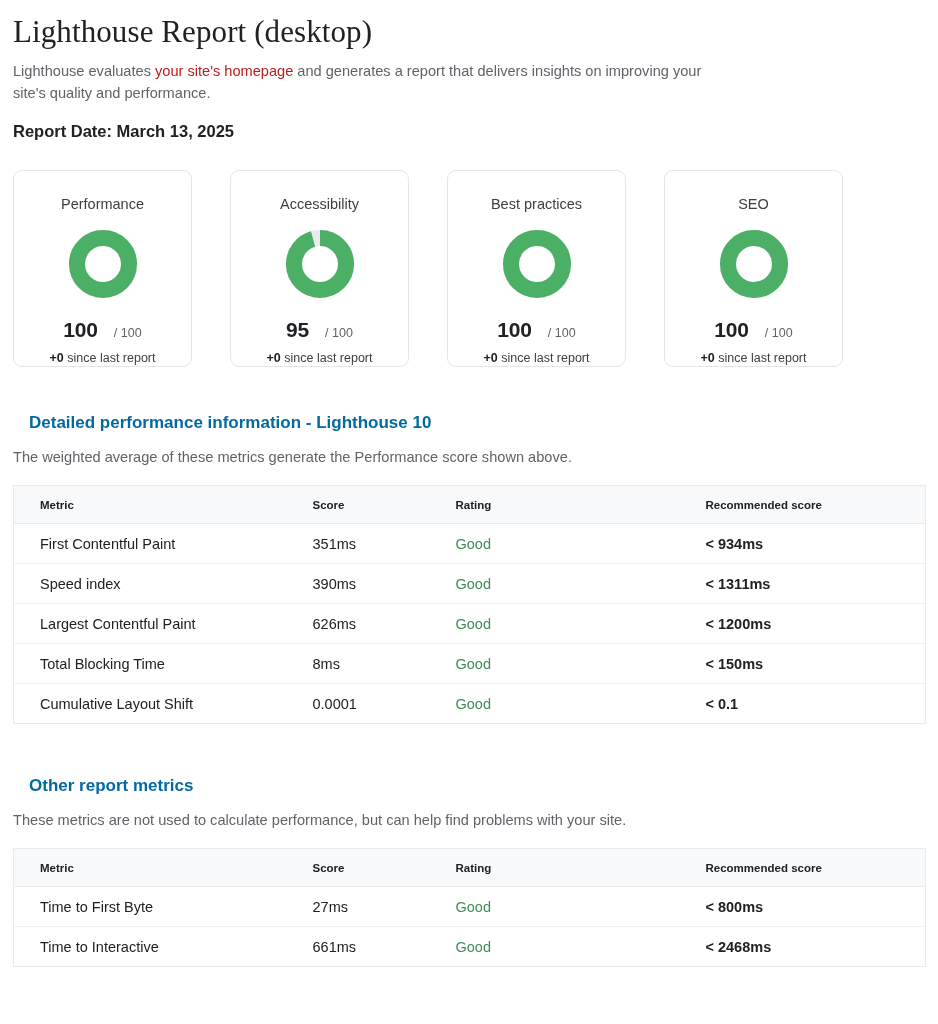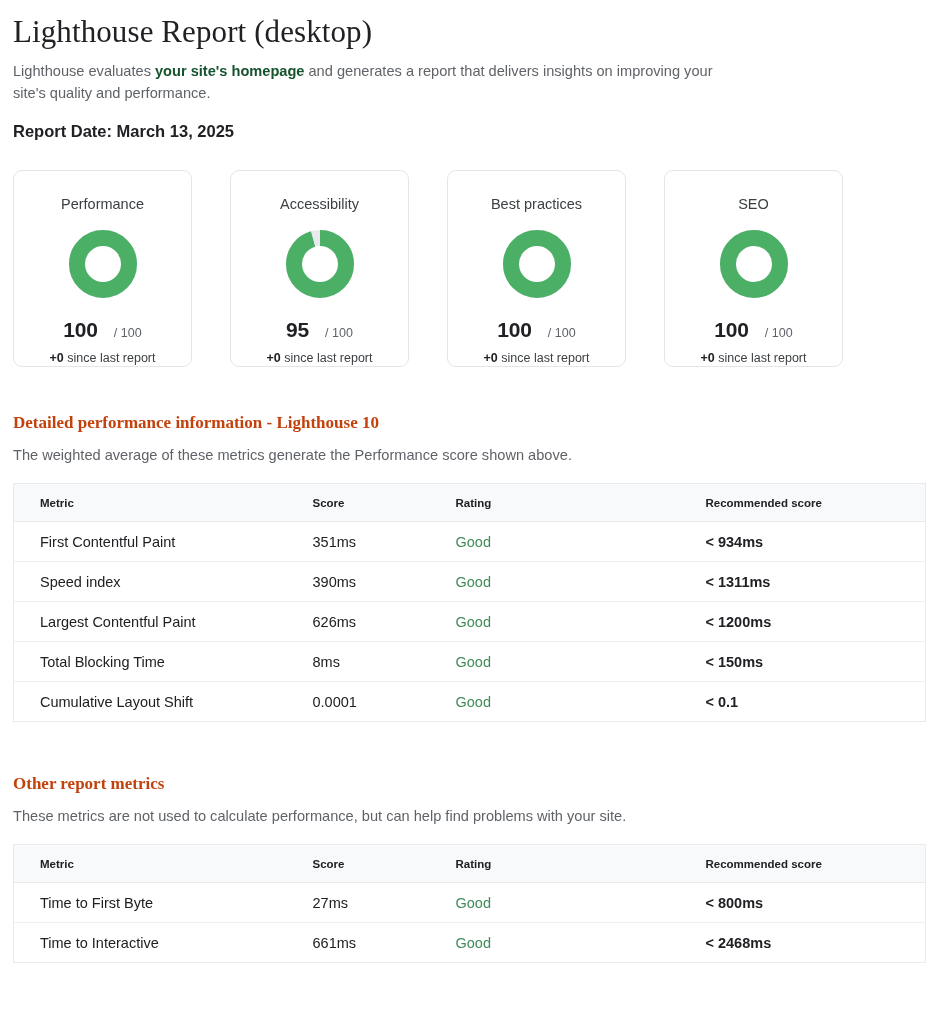--- a/index.html
+++ b/index.html
@@ -30,22 +30,22 @@
     letter-spacing: 0.1px;
   }
   .report-intro {
     font-size: 14.6px;
     line-height: 1.52;
     color: #5f6368;
     margin: 10px 0 0 0;
     max-width: 720px;
   }
   .report-intro .strong {
-    font-weight: bold;
-    color: #14532d;
+    font-weight: normal;
+    color: #b91c1c;
   }
   .report-date {
     font-size: 16.5px;
     font-weight: bold;
     color: #202124;
     margin: 18px 0 0 0;
   }
 
   
   .score-cards {
@@ -103,23 +103,22 @@
     color: #202124;
   }
 
   
   .section {
     margin-top: 46px;
   }
   .section-title {
     font-size: 17px;
     font-weight: bold;
-    color: #c2410c;
-    margin: 0;
-    font-family: Liberation Serif, serif;
+    color: #0369a1;
+    margin: 16px;
   }
   .section-desc {
     font-size: 14.6px;
     color: #5f6368;
     margin: 14px 0 0 0;
   }
 
   
   .metrics-table {
     width: 912px;

